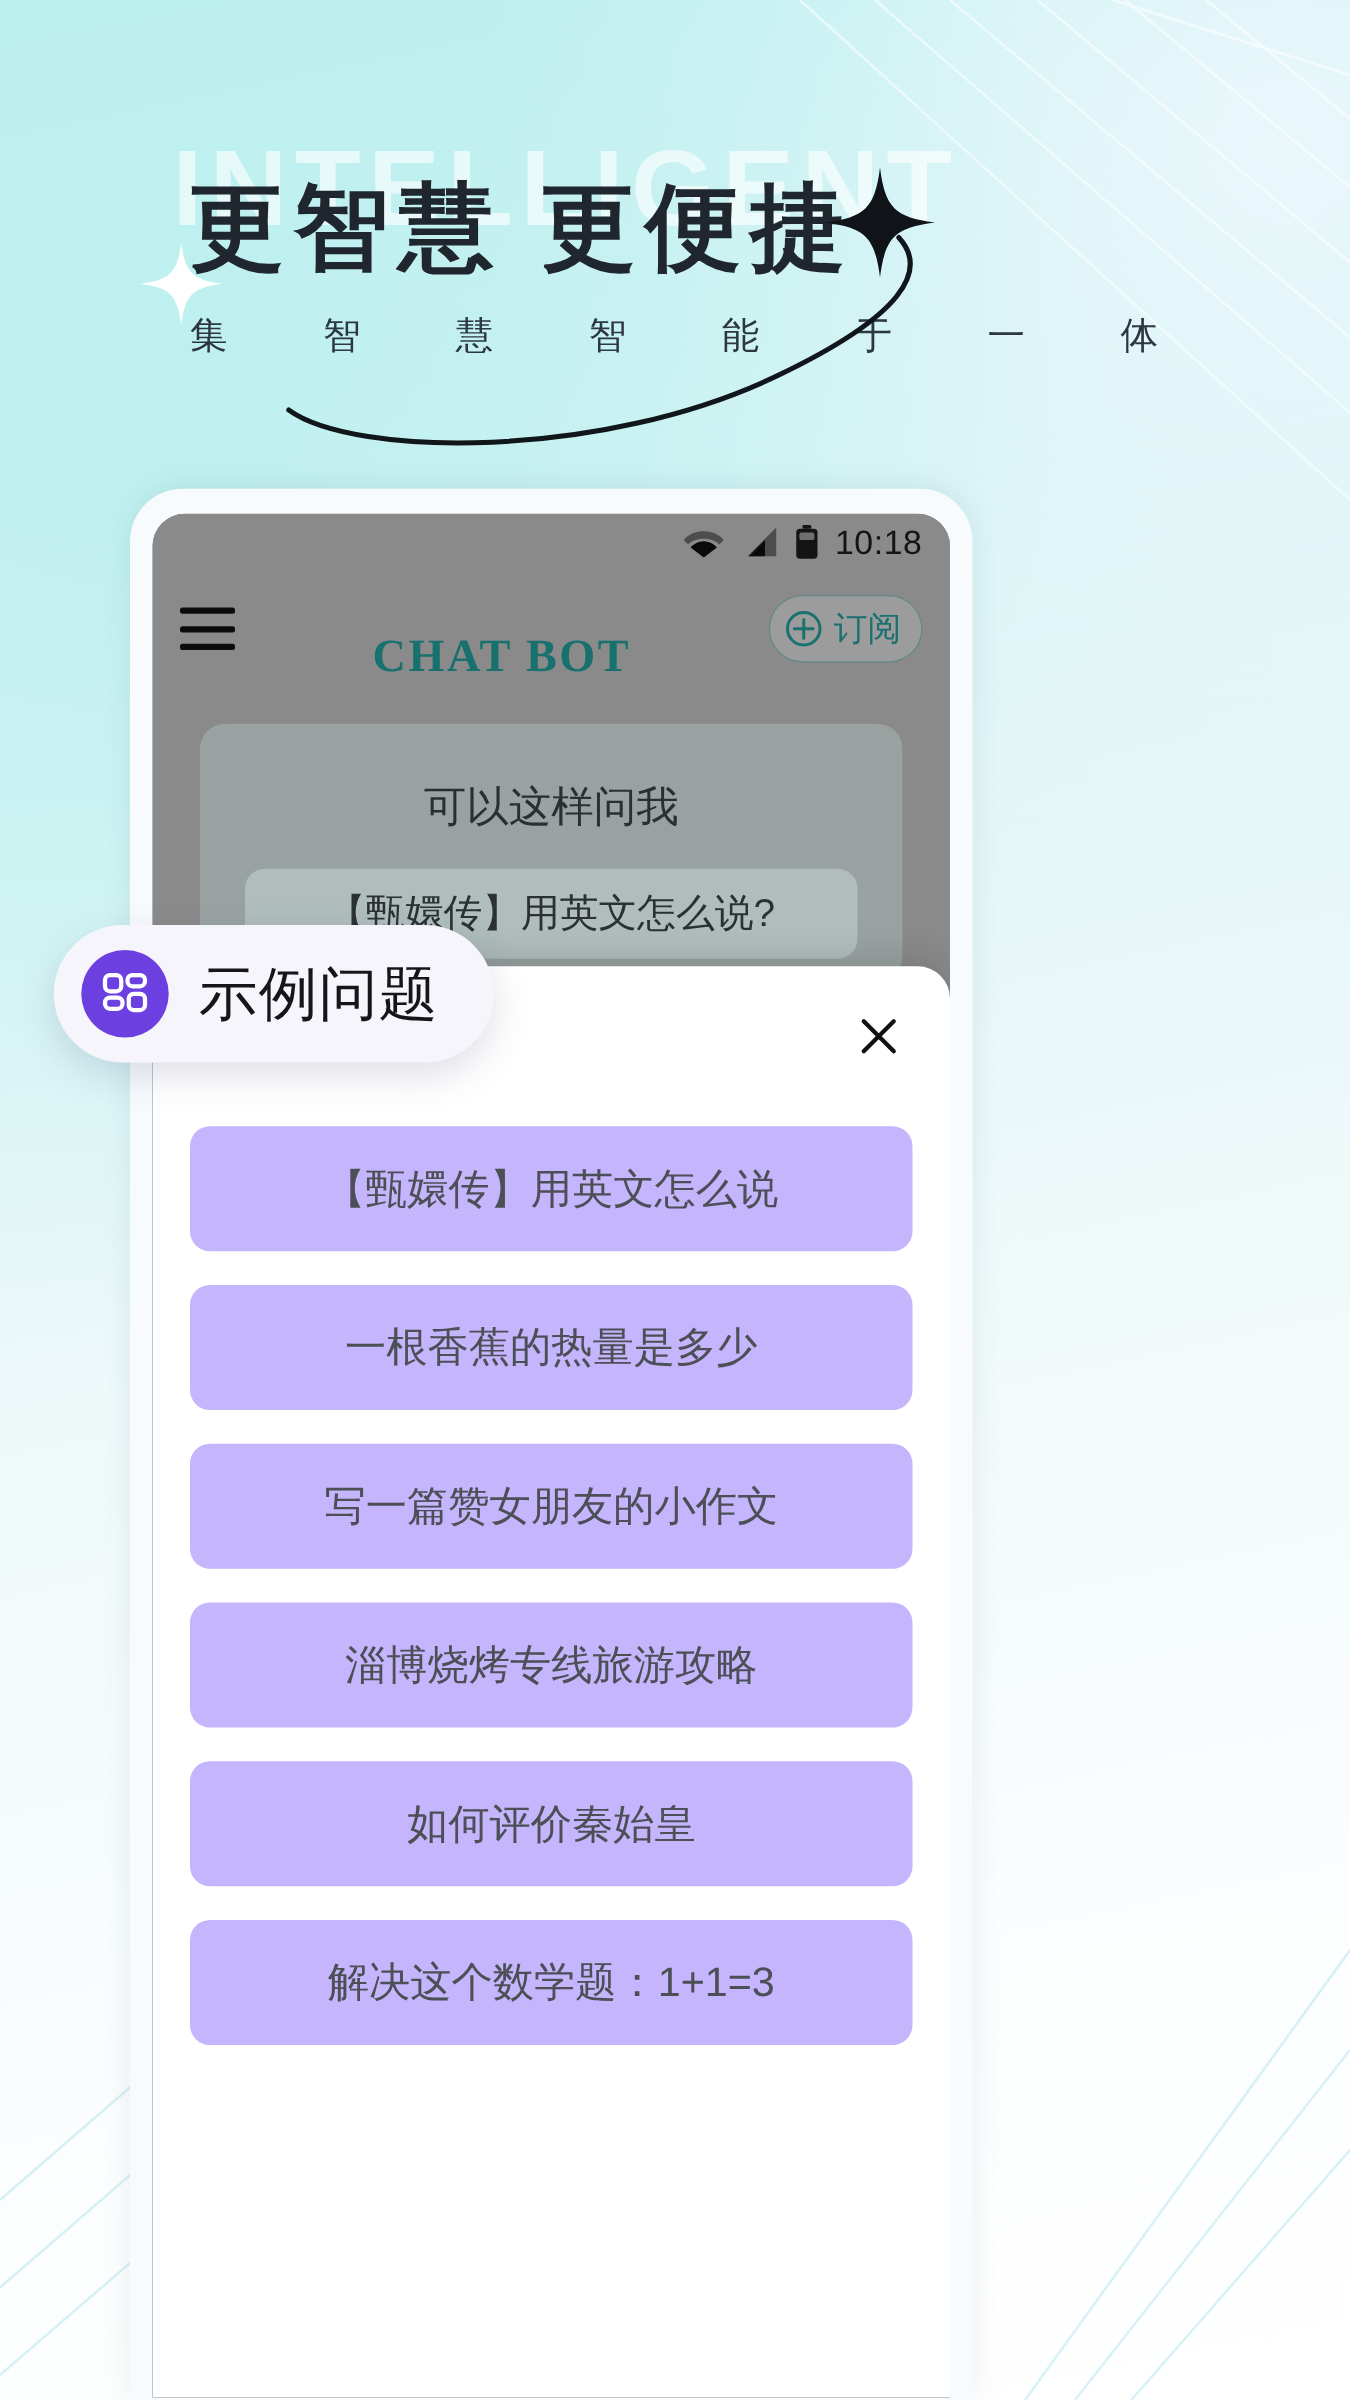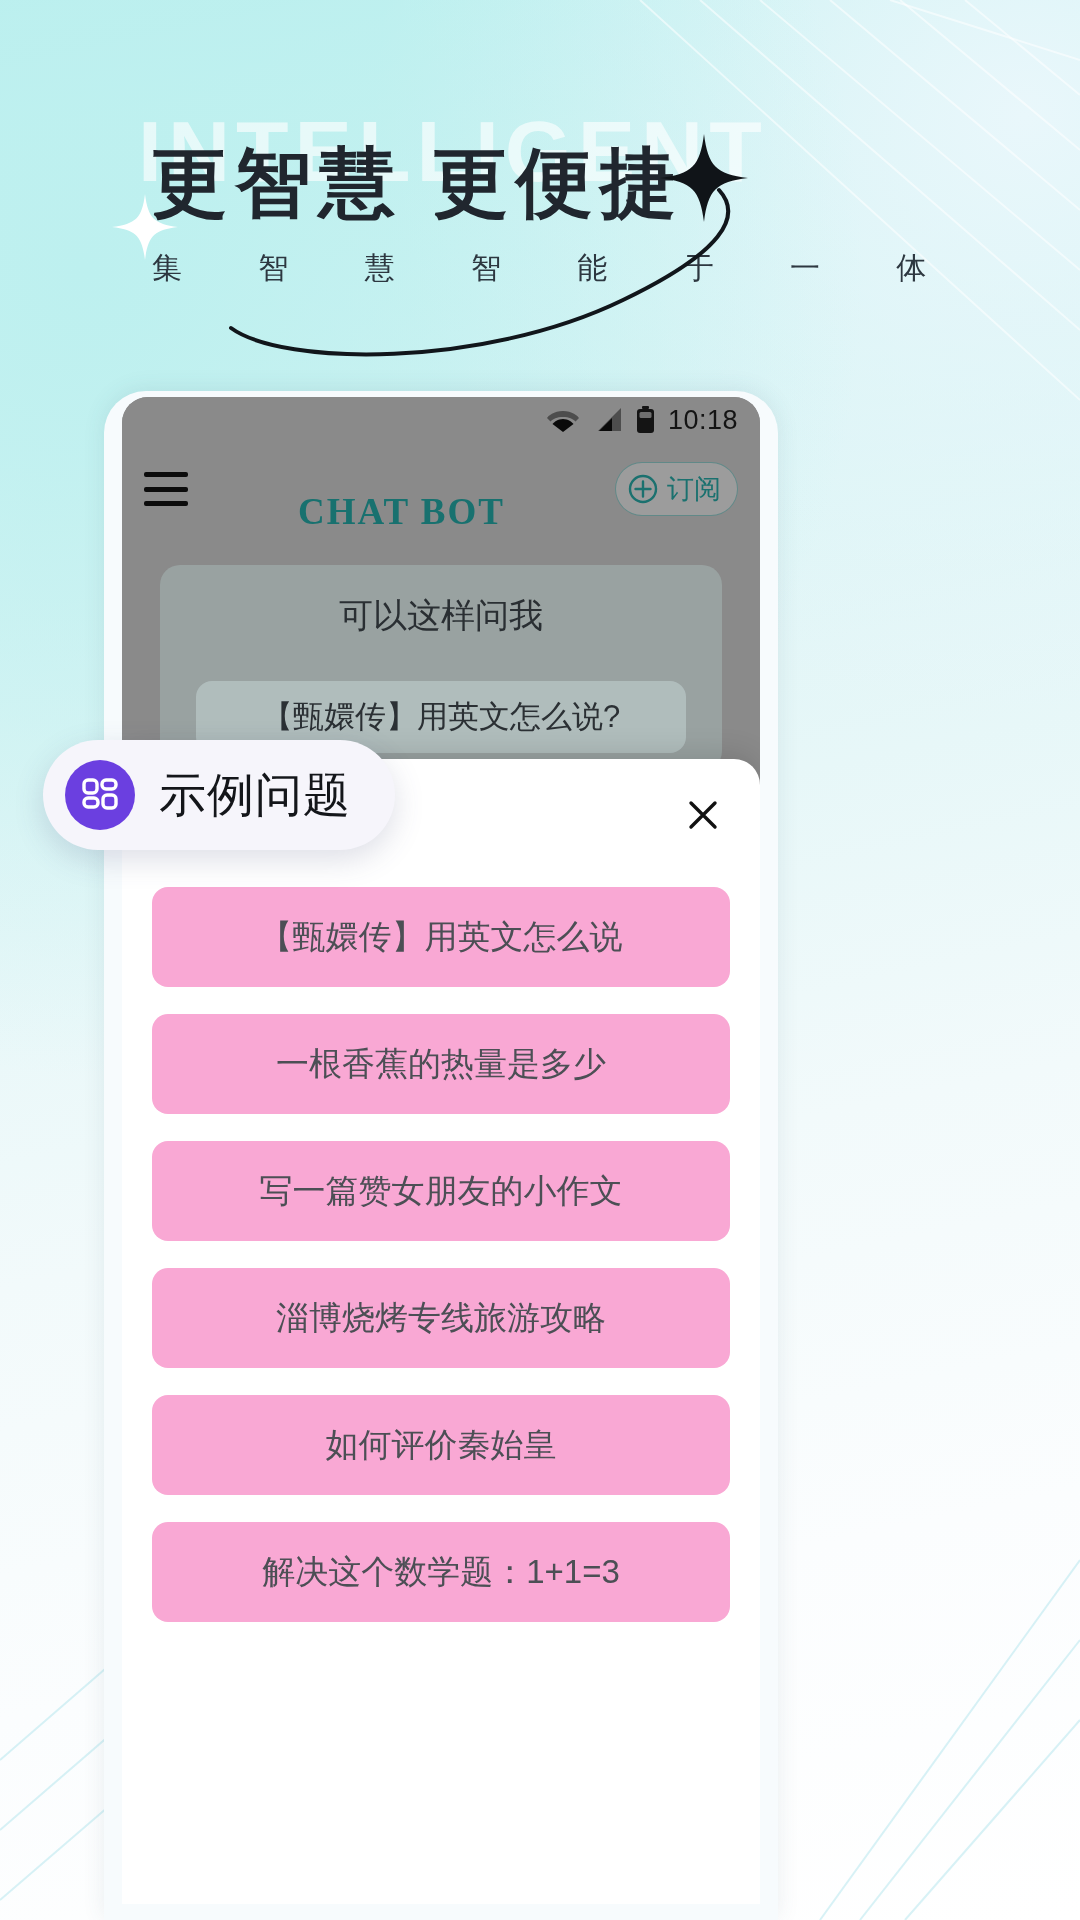--- a/index.html
+++ b/index.html
@@ -39,21 +39,21 @@
     font-size:30px; color:#2d3740; letter-spacing:34px;
     white-space:nowrap; font-weight:400;
   }
   .spark { position:absolute; }
 
   
   #phone {
     position:absolute; left:104px; top:391px; width:674px; height:1529px;
     background:#f7fbfd; border-radius:42px 42px 0 0;
     box-shadow:0 -2px 22px rgba(60,90,110,.10);
-    padding:6px 18px 0 18px;
+    padding:20px 18px 0 18px;
   }
   #screen {
     position:relative; width:638px; height:1507px;
     border-radius:26px 26px 0 0; overflow:hidden; background:#8a8a8a;
   }
   
   #app { position:absolute; inset:0; background:#8a8a8a; }
 
   #statusbar {
     position:absolute; left:0; top:0; width:100%; height:46px;
@@ -80,21 +80,21 @@
     padding:8px 16px 8px 12px; background:rgba(255,255,255,.16);
     color:#1b716f; font-size:27px; white-space:nowrap;
   }
   #subscribe svg { display:block; }
 
   #card-intro {
     position:absolute; left:38px; top:168px; width:562px; height:206px;
     background:rgba(180,205,203,.35); border-radius:20px;
   }
   #intro-title {
-    position:absolute; left:0; right:0; top:28px; text-align:center;
+    position:absolute; left:0; right:0; top:44px; text-align:center;
     font-size:34px; color:#2a2f33;
   }
   #chip-behind {
     position:absolute; left:36px; top:116px; width:490px; height:72px;
     background:rgba(205,222,221,.45); border-radius:16px;
     display:flex; align-items:center; justify-content:center;
     font-size:31px; color:#2b3034;
   }
 
   
@@ -104,21 +104,21 @@
     box-shadow:0 -6px 28px rgba(0,0,0,.12);
   }
   #sheet-head {
     height:112px; display:flex; align-items:center;
     padding:0 34px 0 32px;
   }
   #sheet-title { flex:1; font-size:35px; color:#121212; font-weight:500; }
   #close-btn { width:46px; height:46px; display:flex; align-items:center; justify-content:center; }
   #sheet-list { padding:16px 30px 0 30px; display:flex; flex-direction:column; gap:27px; }
   .q-item {
-    height:100px; background:#f9a8d4; border-radius:16px;
+    height:100px; background:#c4b5fd; border-radius:16px;
     display:flex; align-items:center; justify-content:center;
     font-size:33px; color:#4c4f55; text-align:center; padding:0 18px;
   }
 
   
   #badge {
     position:absolute; left:43px; top:740px;
     height:110px; min-width:340px;
     background:#f6f5fb; border-radius:60px;
     display:flex; align-items:center; gap:24px;

